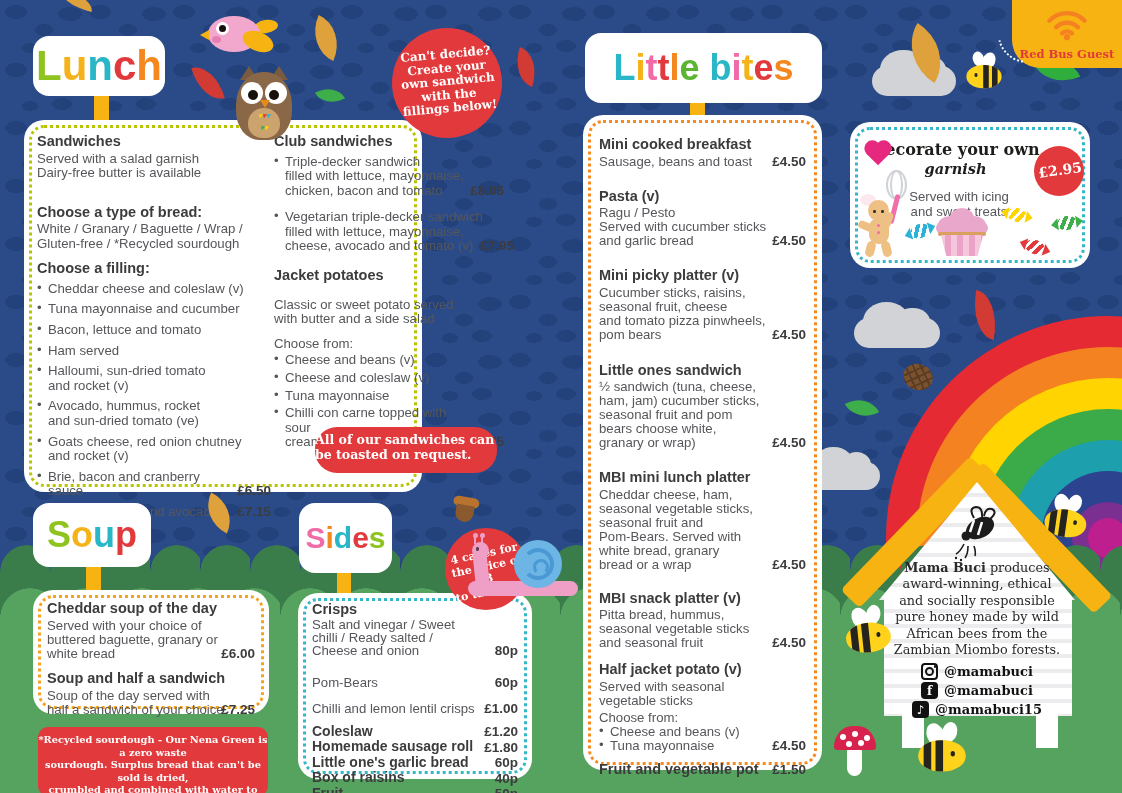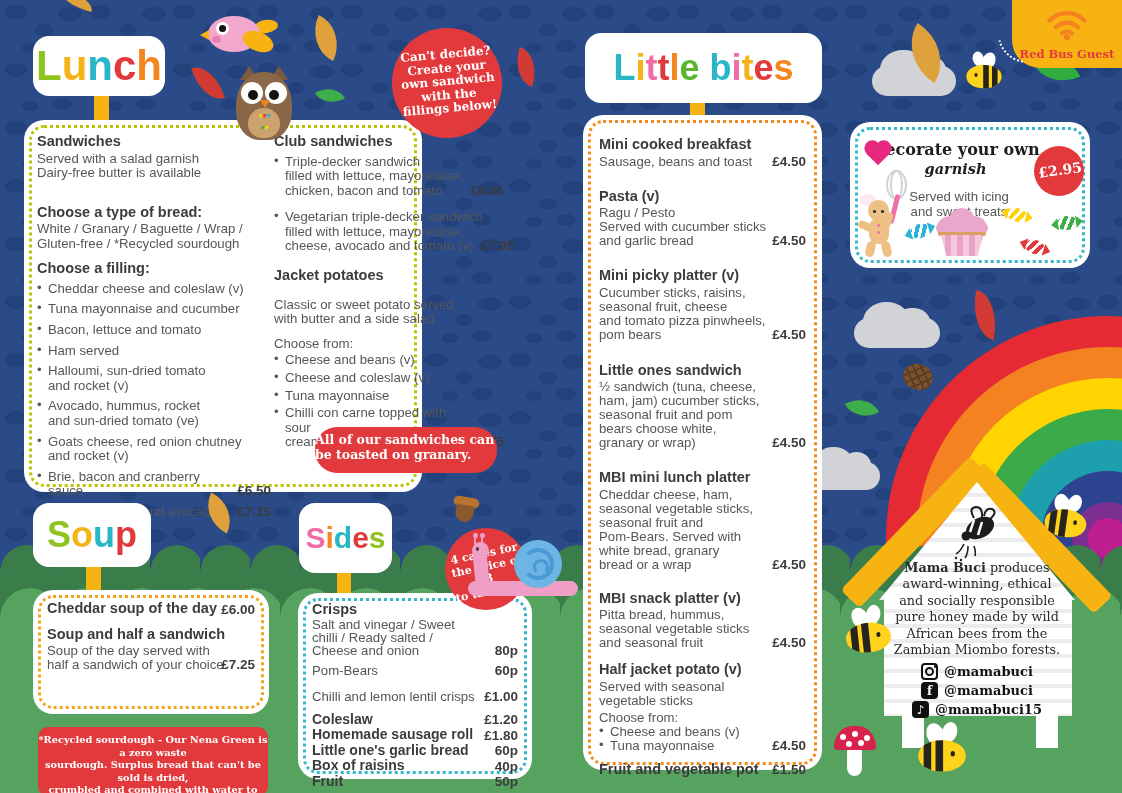--- a/index.html
+++ b/index.html
@@ -359,21 +359,21 @@
       <div class="tx blt item" style="padding-right:40px">
         <div>Chilli con carne topped with sour</div>
         <div>cream and cheddar cheese</div>
         <span class="price" style="right:10px">£7.75</span>
       </div>
     </div>
   </div>
 
   <div class="pill" style="left:315px;top:427px;width:182px;height:40px">
     <div>All of our sandwiches can</div>
-    <div>be toasted on granary.</div>
+    <div>be toasted on request.</div>
   </div>
 
   <div class="rbadge" style="left:392px;top:28px;width:110px;height:110px;font-size:12px;line-height:13.6px">
     <div style="transform:rotate(-5deg);padding-top:20px">
       <div>Can't decide?</div>
       <div>Create your</div>
       <div>own sandwich</div>
       <div>with the</div>
       <div>fillings below!</div>
     </div>
@@ -563,20 +563,25 @@
       <circle cx="20" cy="27" r="2.8" fill="#f58220"></circle>
     </svg>
     <div class="lbl">Red Bus Guest</div>
   </div>
 
   <div class="panel" style="left:33px;top:590px;width:236px;height:124px">
     <div class="dotsb dots-yellow"></div>
     <div class="abs" style="left:14px;top:11px;width:208px">
       <div class="item" style="margin-bottom:10px">
         <div class="hd">Cheddar soup of the day</div>
+        <div class="tx" style="line-height:14.2px">
+          <div>Served with your choice of</div>
+          <div>buttered baguette, granary or</div>
+          <div>white bread</div>
+        </div>
         <span class="price">£6.00</span>
       </div>
       <div class="item">
         <div class="hd">Soup and half a sandwich</div>
         <div class="tx" style="line-height:14.2px">
           <div>Soup of the day served with</div>
           <div>half a sandwich of your choice</div>
         </div>
         <span class="price">£7.25</span>
       </div>
@@ -586,21 +591,21 @@
   <div class="footnote" style="left:38px;top:727px;width:230px;height:62px">
     <div>*Recycled sourdough - Our Nena Green is a zero waste</div>
     <div>sourdough. Surplus bread that can't be sold is dried,</div>
     <div>crumbled and combined with water to create a porridge-like</div>
 
   </div>
 
   <div class="panel" style="left:298px;top:593px;width:234px;height:186px">
     <div class="dotsb dots-teal"></div>
     <div class="abs" style="left:14px;top:9px;width:206px">
-      <div class="item" style="margin-bottom:6px">
+      <div class="item" style="margin-bottom:18px">
         <div class="hd" style="margin:0">Crisps</div>
         <div class="tx" style="line-height:13.4px">
           <div>Salt and vinegar / Sweet</div>
           <div>chilli / Ready salted /</div>
           <div>Cheese and onion</div>
         </div>
         <span class="price">80p</span>
       </div>
       <div class="item tx" style="margin-bottom:12px">
         <div>Pom-Bears</div>

